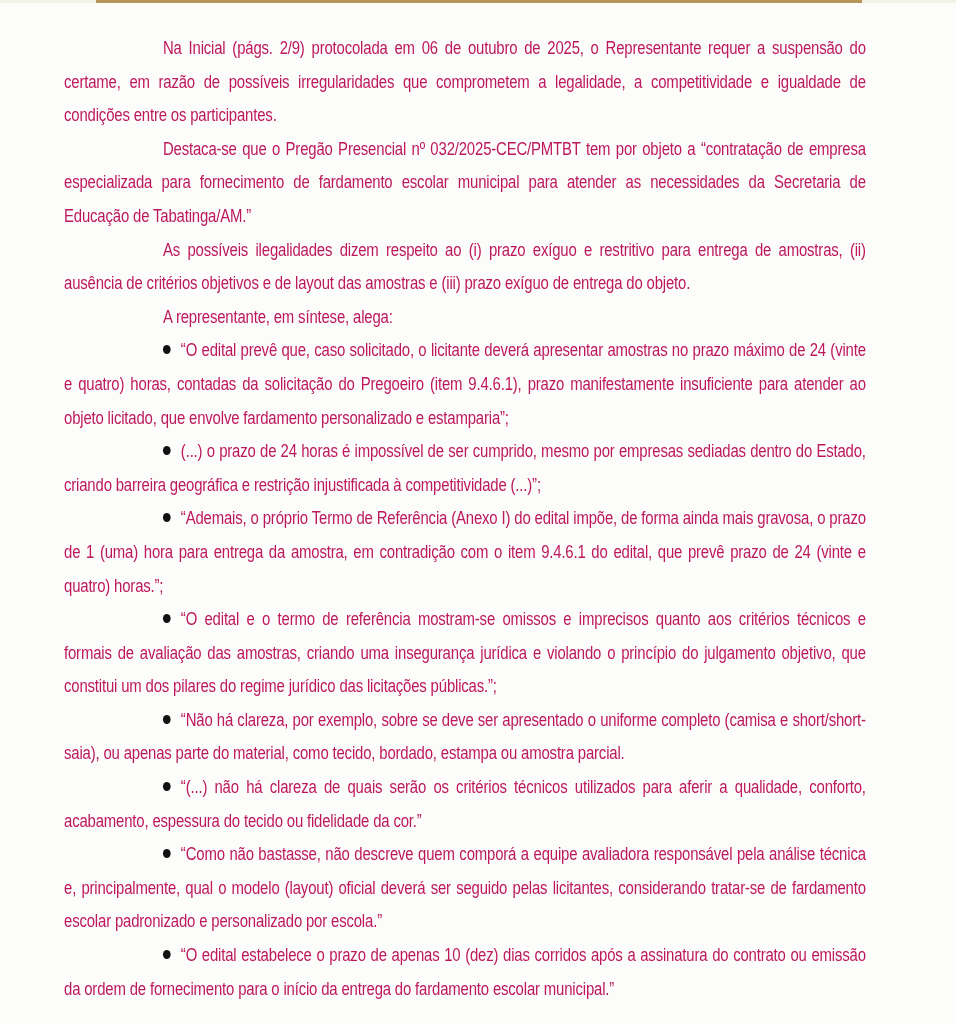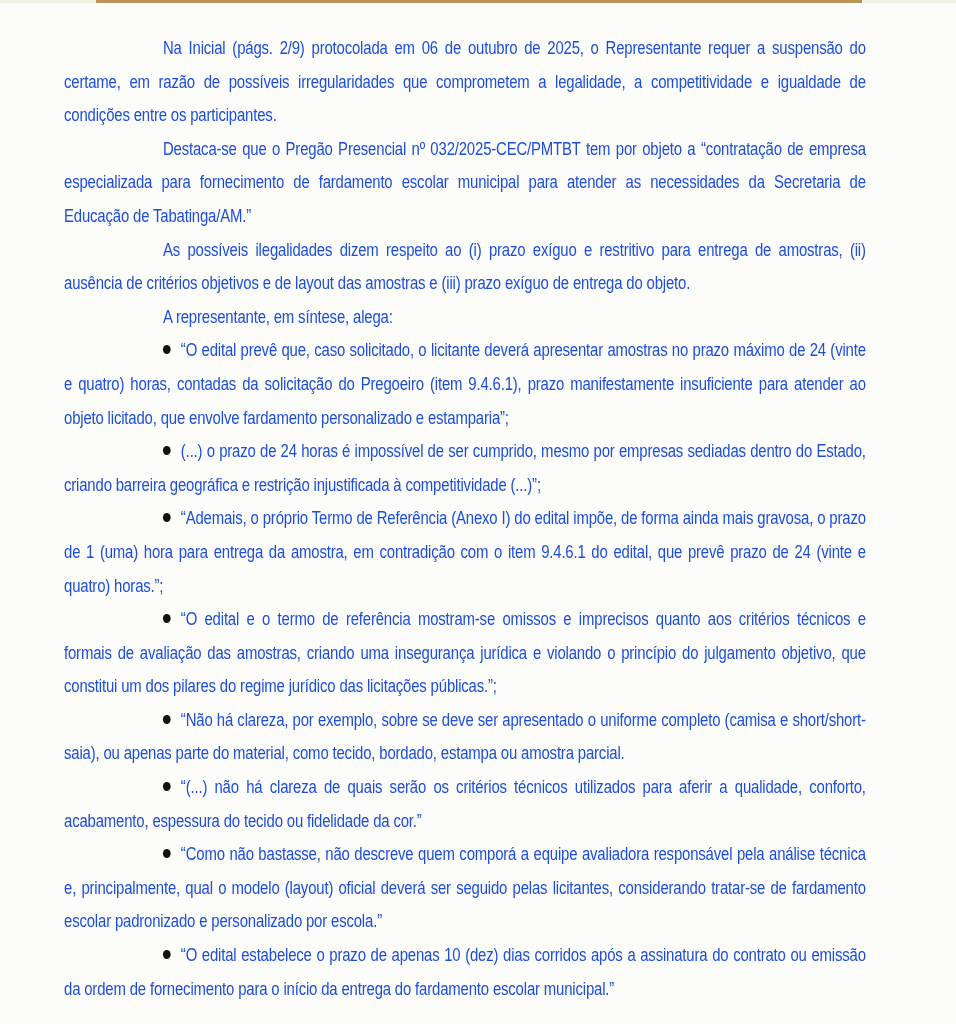--- a/index.html
+++ b/index.html
@@ -26,21 +26,21 @@
       background: #b8965a;
     }
     .page {
       position: absolute;
       left: 64px;
       top: 32px;
       width: 802px;
       font-family: "Liberation Sans", sans-serif;
       font-size: 17.5px;
       line-height: 33.6px;
-      color: #1d4ed8;
+      color: #be185d;
       letter-spacing: -0.2px;
     }
     .para {
       margin: 0;
       text-align: justify;
       text-indent: 116px;
       
       font-stretch: condensed;
     }
     .narrow {

